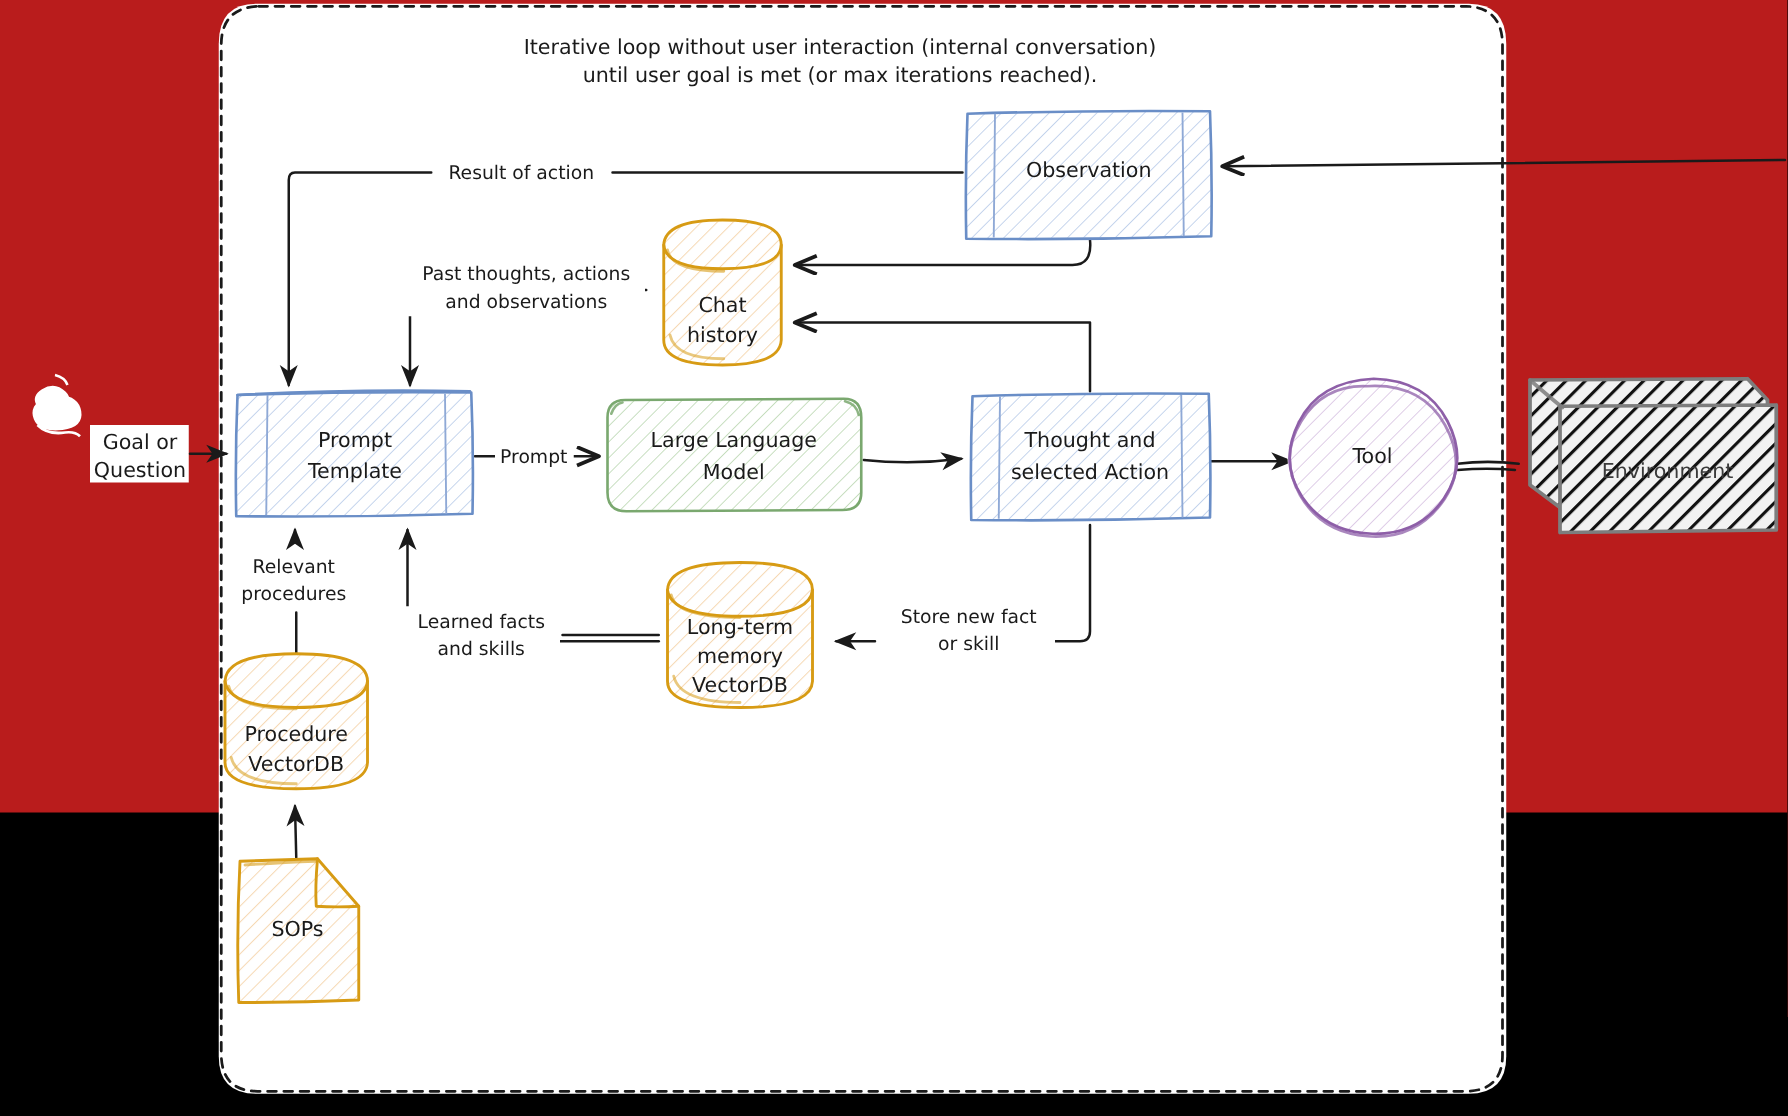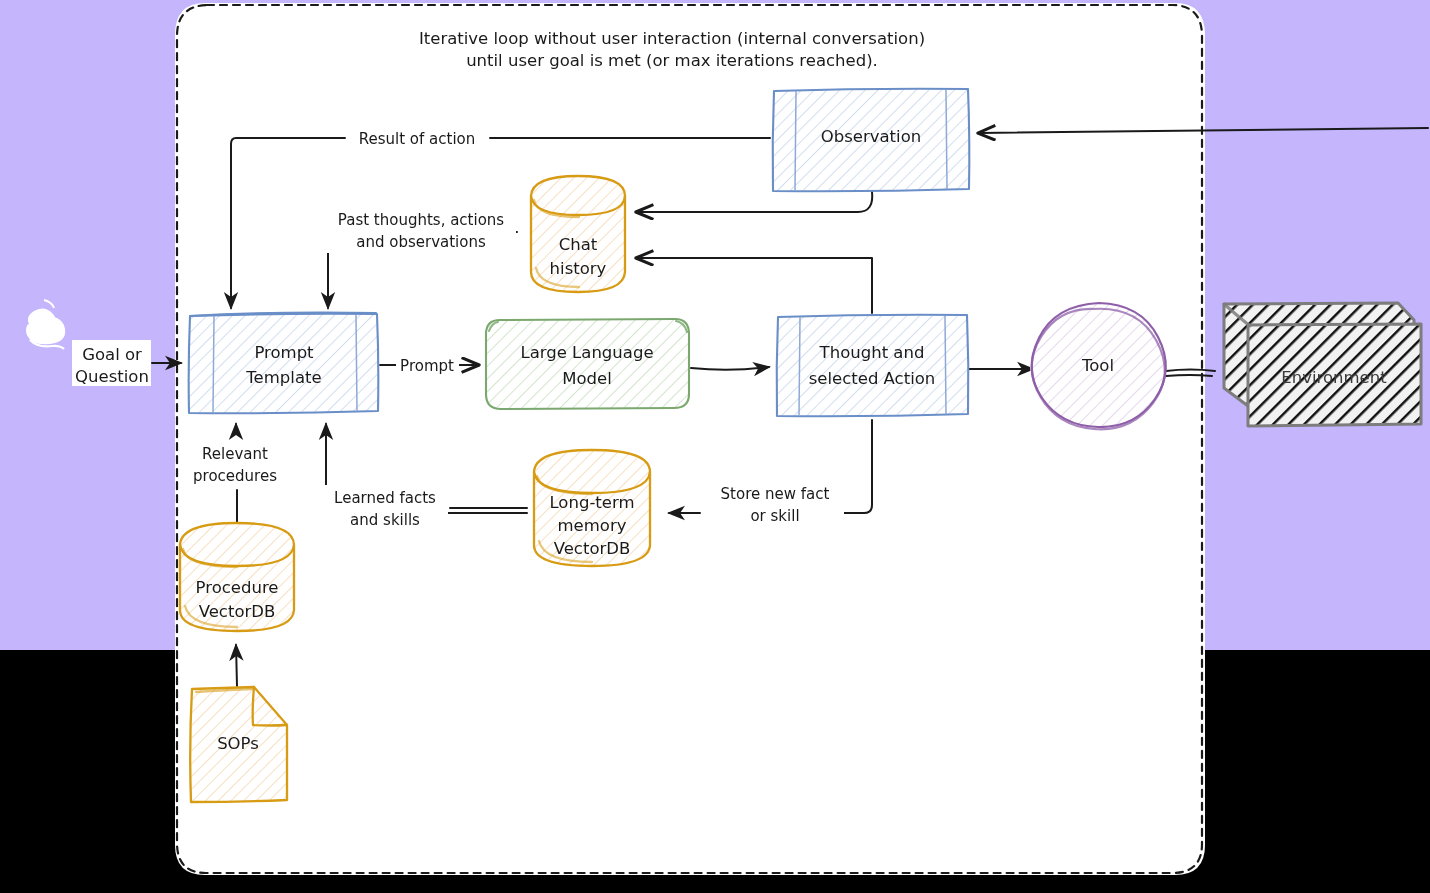--- a/index.html
+++ b/index.html
@@ -8,21 +8,21 @@
     margin: 0; padding: 0;
     background: #000000;
     width: 1430px; height: 893px;
     overflow: hidden;
     font-family: "DejaVu Sans", sans-serif;
   }
   #stage {
     position: relative;
     width: 1430px;
     height: 650px;
-    background: #c4b5fd;
+    background: #b91c1c;
   }
   svg#diagram {
     position: absolute;
     top: 0; left: 0;
     width: 1430px;
     height: 893px;
     display: block;
   }
   .node-label, .edge-label, .title-text {
     font-family: "DejaVu Sans", sans-serif;

